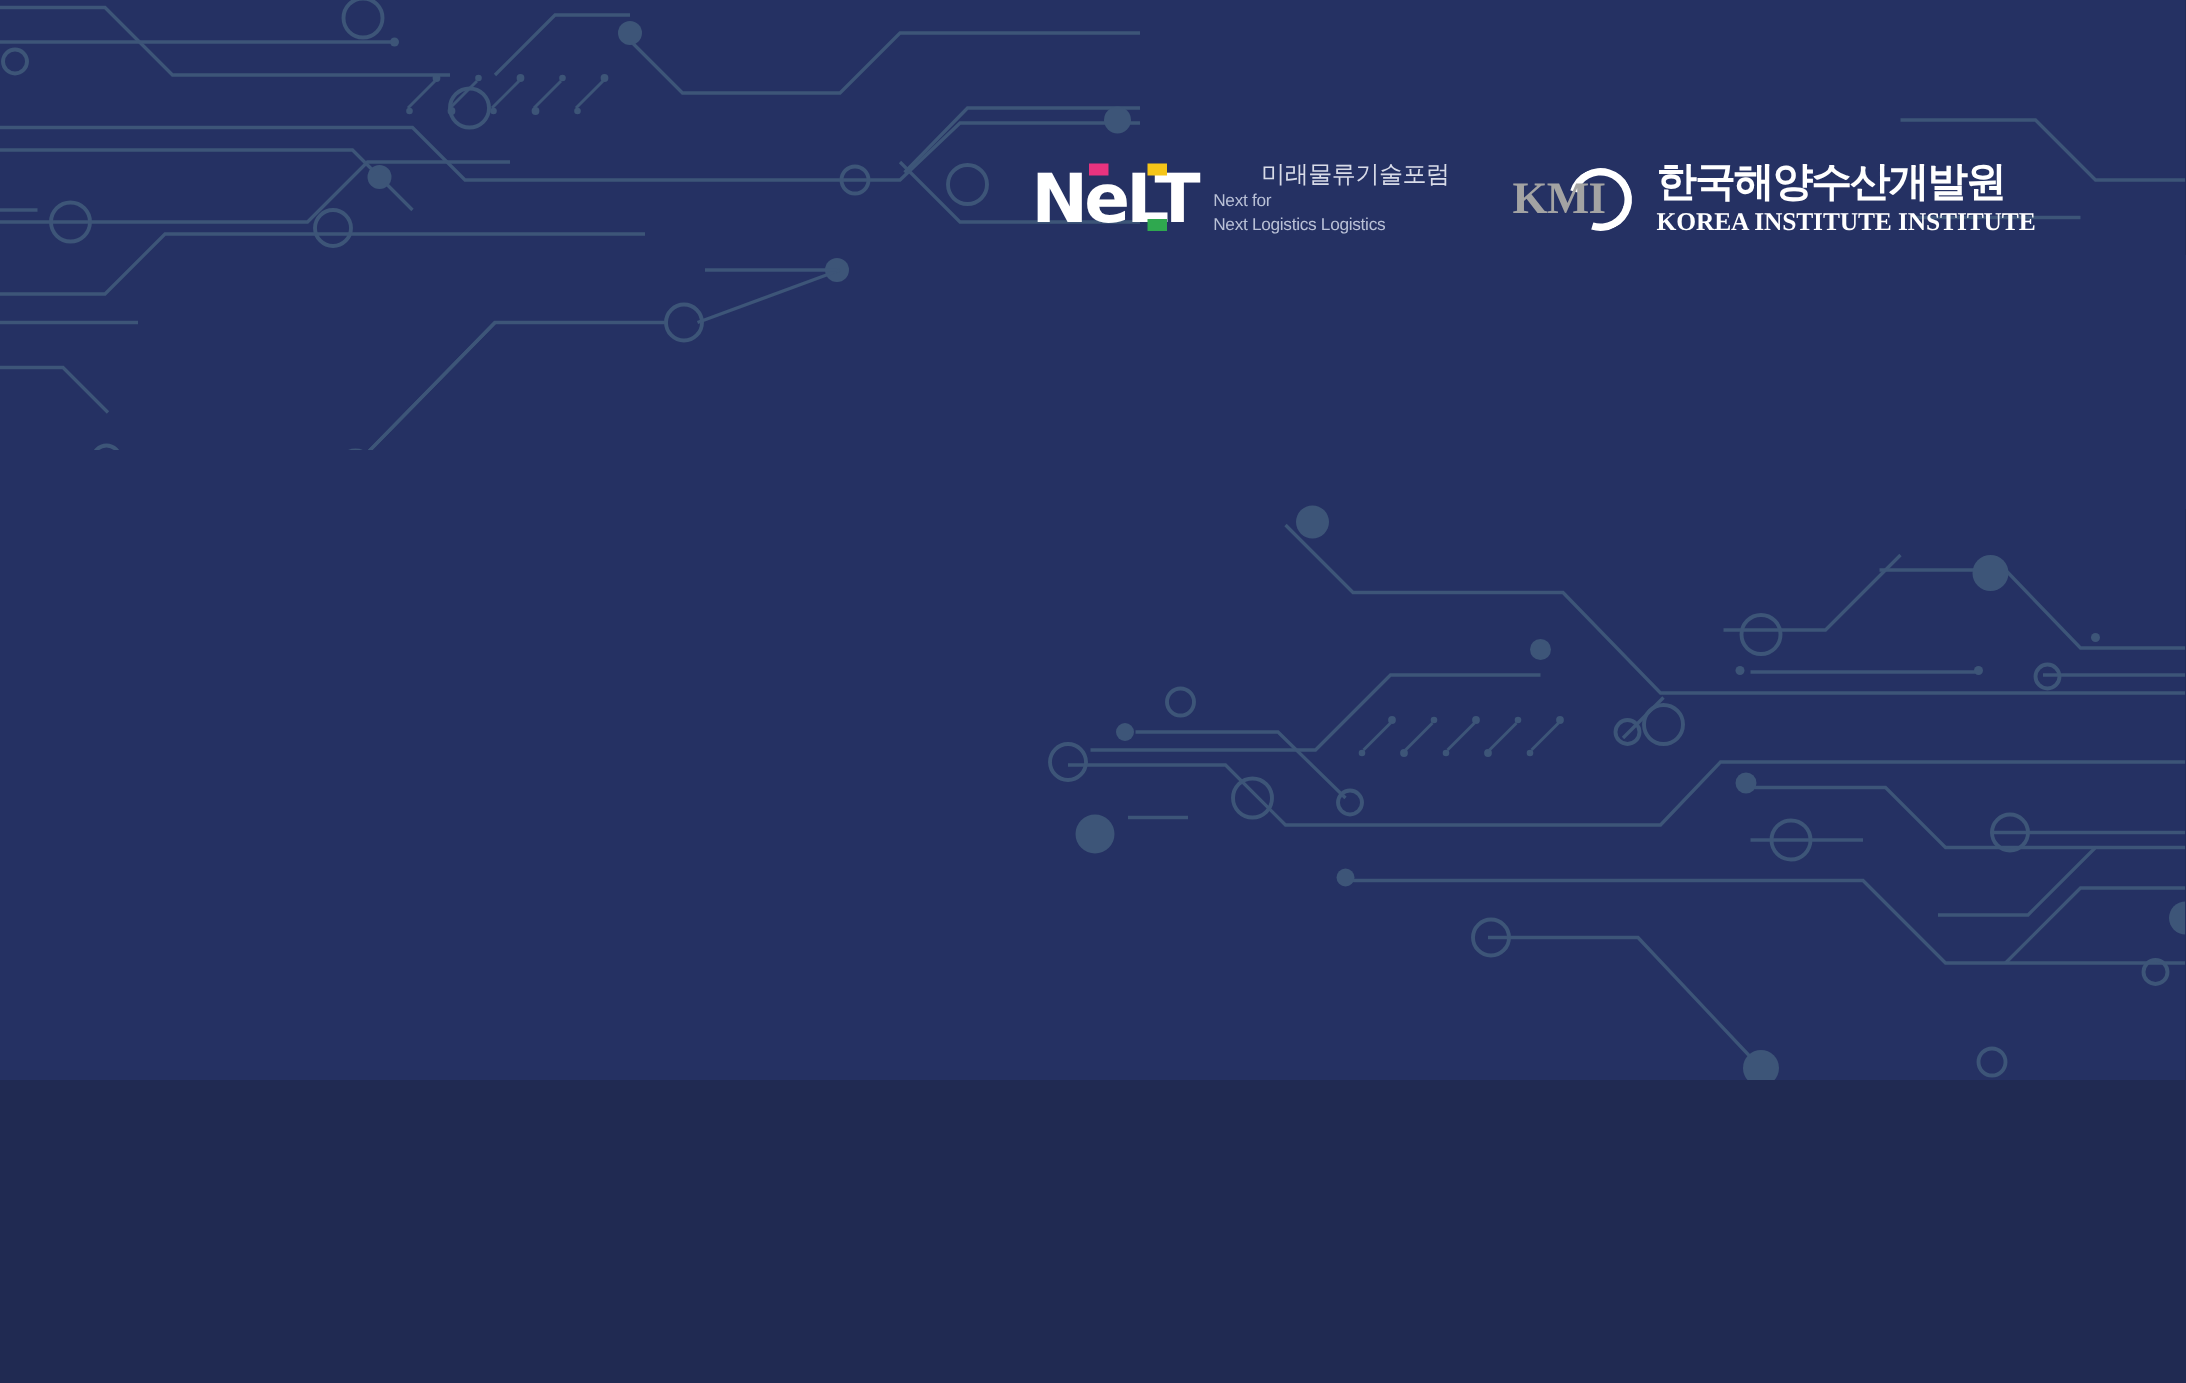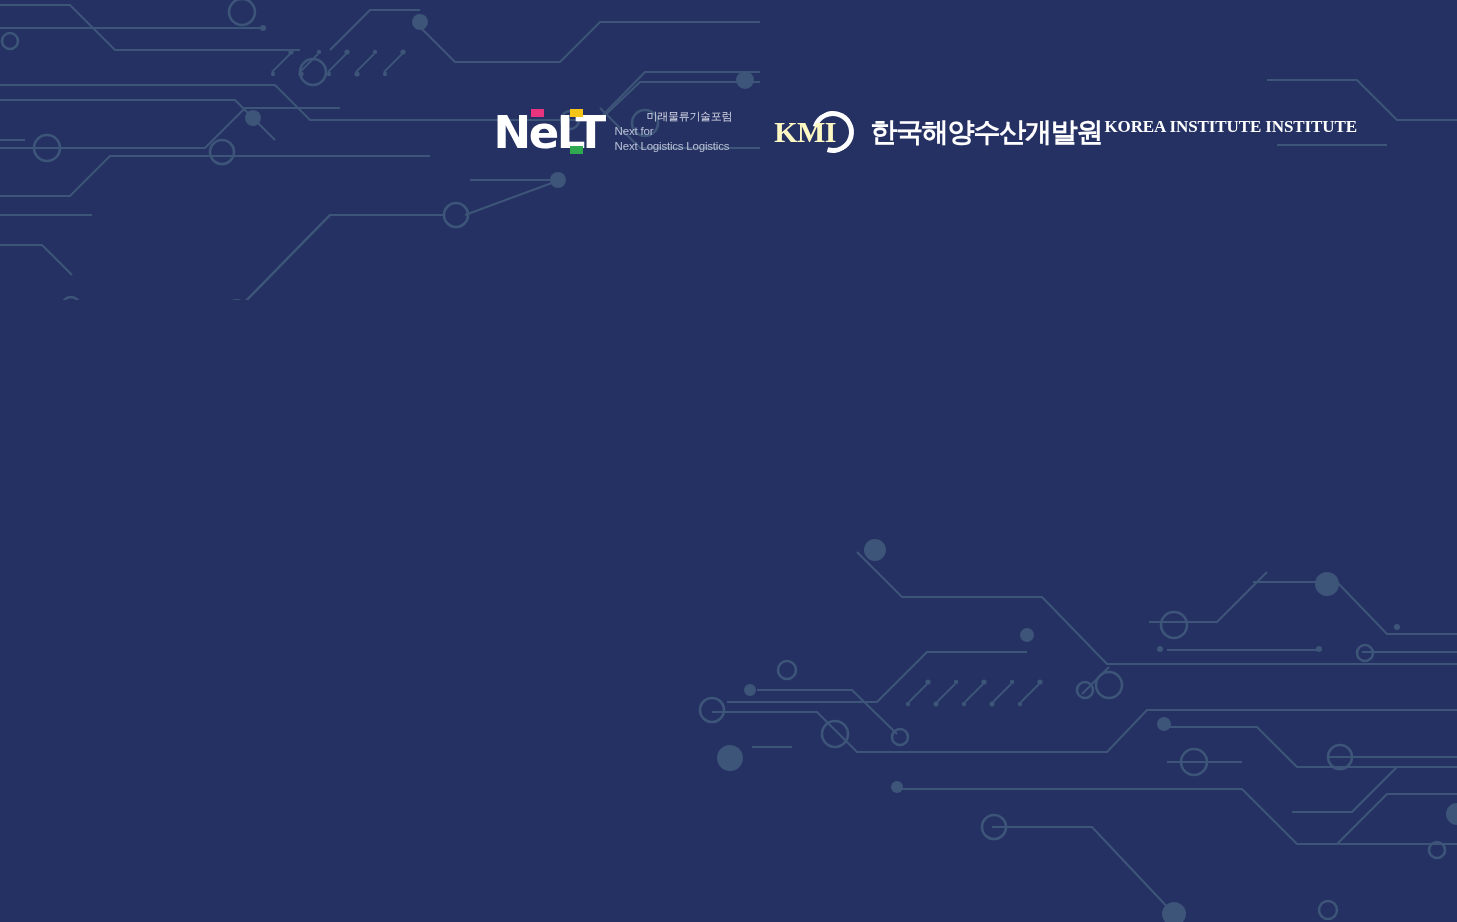--- a/index.html
+++ b/index.html
@@ -6,21 +6,21 @@
 
   html, body {
     width:1457px; height:922px;
     background:#202a52;
     overflow:hidden;
     font-family:"Liberation Sans", sans-serif;
   }
 
   #poster {
     position:relative;
-    width:1457px; height:922px;
+    width:1457px; height:720px;
     background:#253163;
     overflow:hidden;
   }
 
   
   .circuit {
     position:absolute;
     pointer-events:none;
   }
   .circuit.tl { top:0; left:0; width:760px; height:300px; }
@@ -59,56 +59,56 @@
   #nelt-mark .tick.green  { background:#2fa84f; bottom:1px; left:77px; }
 
   #nelt-text {
     display:flex; flex-direction:column;
     justify-content:center;
     gap:1px;
     padding-left:2px;
     border-left:0;
   }
   #nelt-text .ko {
-    font-size:11px; color:#d8dbe8; letter-spacing:-0.3px; line-height:1.15;padding-left:32px;
+    font-size:16px; color:#d8dbe8; letter-spacing:-0.3px; line-height:1.15;padding-left:32px;
   }
   #nelt-text .en {
     font-size:11.5px; color:#b9c0d6; line-height:1.25; letter-spacing:-0.2px;
   }
 
   
   #kmi-lockup { display:flex; align-items:center; gap:12px; }
 
   #kmi-mark {
     position:relative;
     width:86px; height:48px;
     display:flex; align-items:center;
   }
   #kmi-mark .letters {
     font-family:"Liberation Serif", serif;
     font-weight:bold;
     font-size:30px;
-    color:#fef9c3;
+    color:#a3a3a3;
     letter-spacing:-0.5px;
     position:relative;
     z-index:2;
     padding-left:2px;
   }
   #kmi-mark .ring {
     position:absolute;
     right:4px; top:3px;
     width:42px; height:42px;
     border:5px solid #ffffff;
     border-radius:50%;
     border-left-color:transparent;
     transform:rotate(-28deg);
     z-index:1;
   }
 
-  #kmi-text { display:flex; flex-direction:row; gap:2px;justify-content:space-between; }
+  #kmi-text { display:flex; flex-direction:column; gap:2px;justify-content:space-between; }
   #kmi-text .ko {
     font-size:27px; font-weight:bold; color:#ffffff;
     letter-spacing:-1.2px; line-height:1.05;
     font-family:"DejaVu Sans", sans-serif;
   }
   #kmi-text .en {
     font-family:"Liberation Serif", serif;
     font-size:17px; font-weight:bold; color:#ffffff;
     letter-spacing:-0.1px; line-height:1.05;
   }

